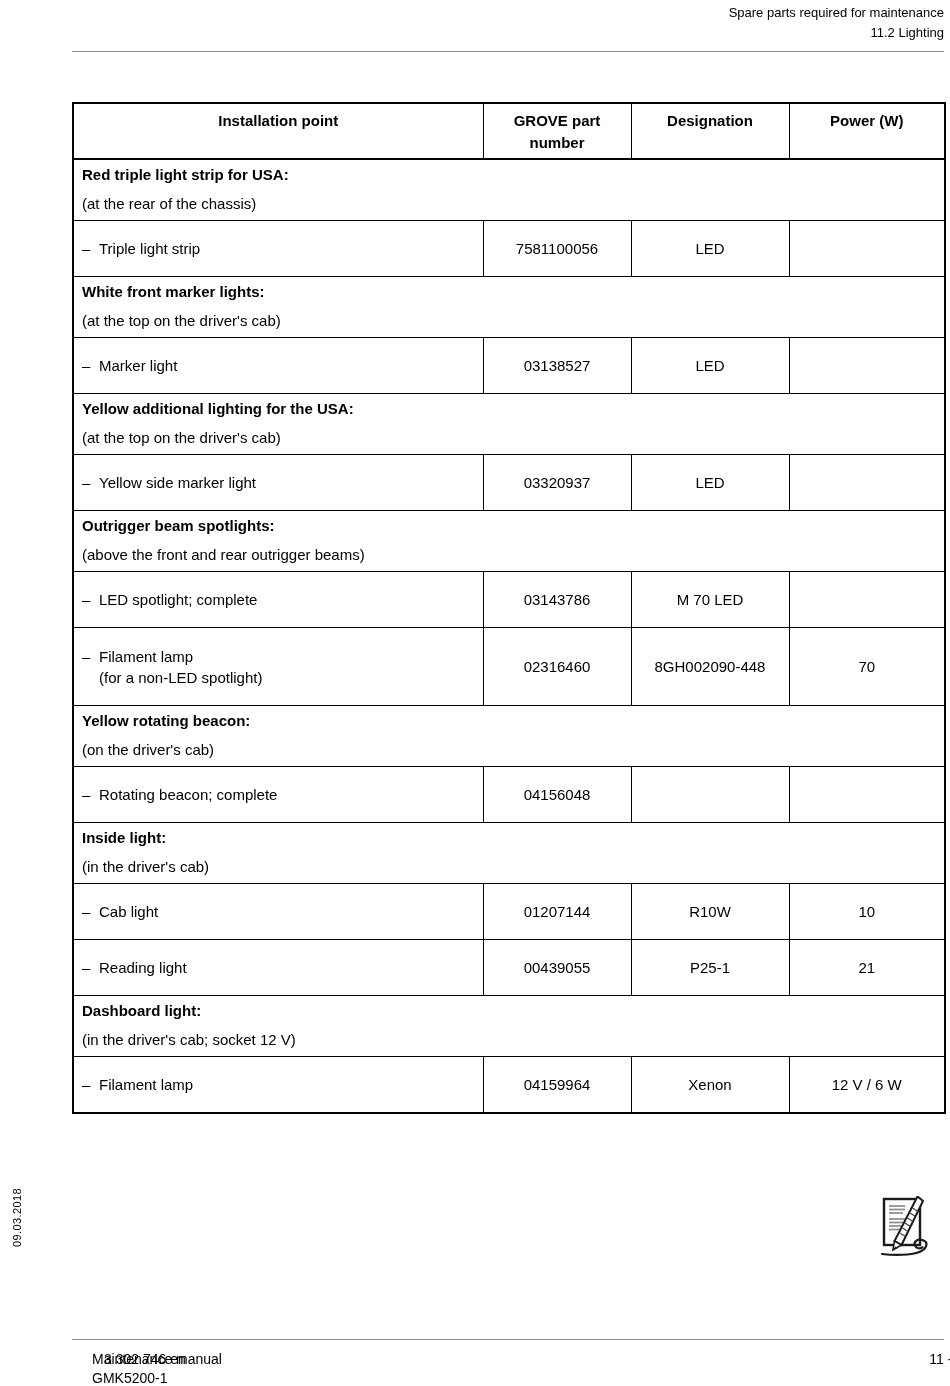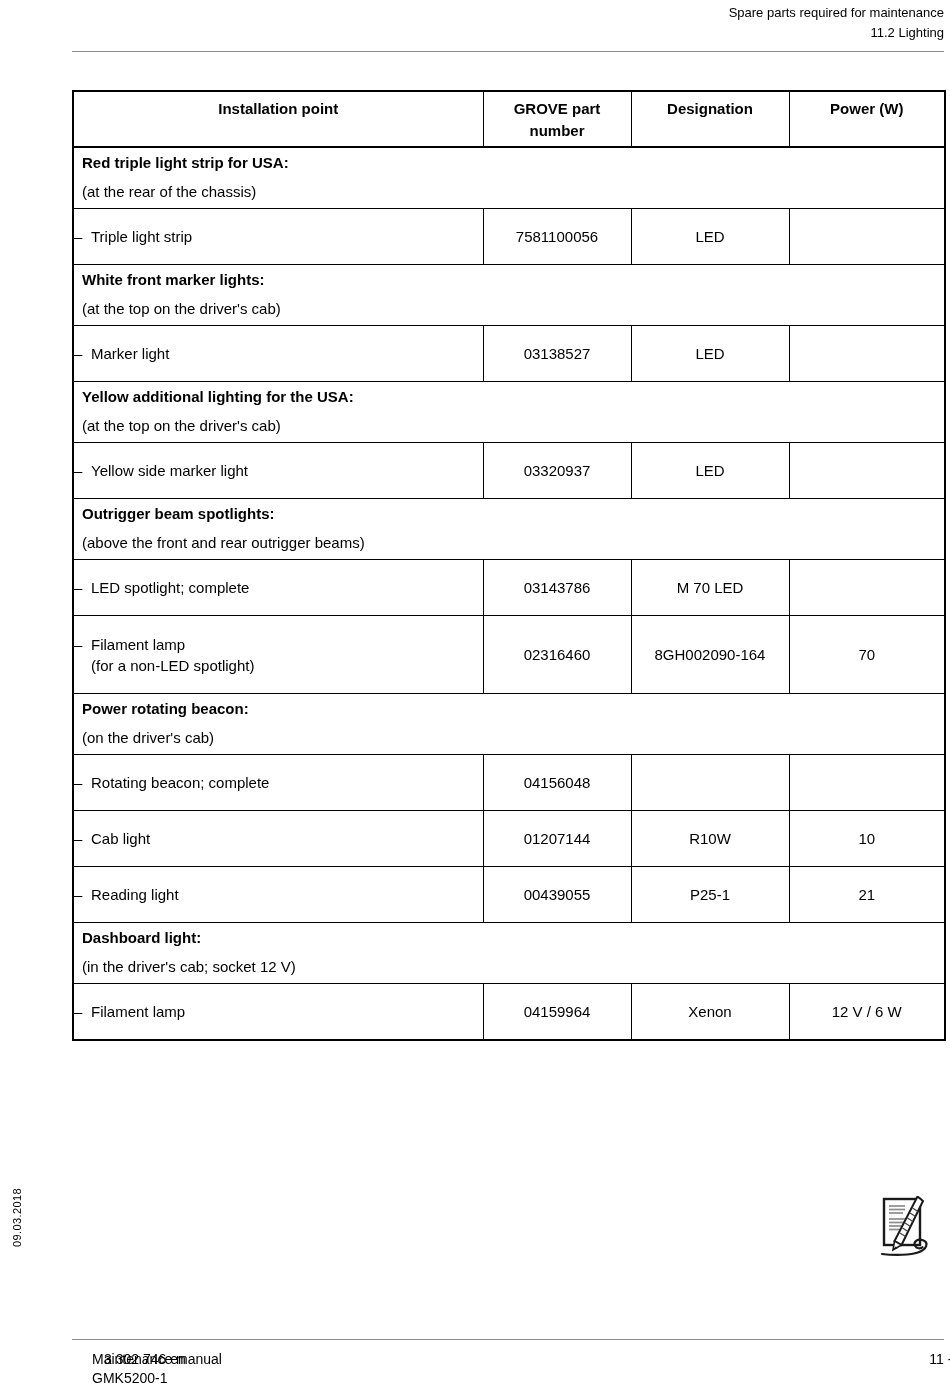--- a/index.html
+++ b/index.html
@@ -11,40 +11,40 @@
     position:absolute;top:3px;left:72px;width:872px;
     text-align:right;font-size:13px;line-height:20px;
   }
   .top-rule,.bottom-rule{
     position:absolute;left:72px;width:872px;height:1px;background:#8d8d8d;
   }
   .top-rule{top:51px;}
   .bottom-rule{top:1339px;}
 
   table.parts{
-    position:absolute;top:90px;left:72px;width:872px;
+    position:absolute;top:102px;left:72px;width:872px;
     border-collapse:collapse;table-layout:fixed;
     border:2px solid #000;
   }
   .parts th{
     border:1px solid #000;border-bottom:2px solid #000;
     font-size:15px;font-weight:bold;text-align:center;vertical-align:top;
     padding:6px 4px 0 4px;height:48px;line-height:22px;
   }
   .parts td{
     border:1px solid #000;font-size:15px;
   }
   .section-row td{
     padding:4px 8px 6px 8px;line-height:21px;height:48px;vertical-align:middle;margin-top:48px;
   }
   .sec-title{font-weight:bold;margin:0 0 8px 0;}
   .sec-sub{font-weight:normal;}
   .item-row td{height:31px;vertical-align:middle;}
   .item-row.double td{height:53px;}
-  .c-point{text-align:left;padding:2px 6px 2px 0;line-height:21px;}
+  .c-point{text-align:left;padding:2px 6px 2px 8px;line-height:21px;}
   .c-part,.c-desig,.c-power{text-align:center;padding:12px 2px;}
   .dash{display:inline-block;width:17px;}
   .line2{padding-left:17px;}
 
   .print-date{
     position:absolute;left:11px;top:1247px;
     transform-origin:0 0;transform:rotate(-90deg);
     font-size:11px;letter-spacing:.4px;white-space:nowrap;
   }
   .notes-icon-wrap{position:absolute;left:877px;top:1196px;width:60px;height:64px;}
@@ -127,34 +127,40 @@
       <td class="c-part">03143786</td>
       <td class="c-desig">M 70 LED</td>
       <td class="c-power"></td>
     </tr>
     <tr class="item-row double">
       <td class="c-point">
         <div><span class="dash">–</span><span>Filament lamp</span></div>
         <div class="line2">(for a non-LED spotlight)</div>
       </td>
       <td class="c-part">02316460</td>
-      <td class="c-desig">8GH002090-164</td>
+      <td class="c-desig">8GH002090-448</td>
       <td class="c-power">70</td>
     </tr>
     <tr class="section-row">
       <td colspan="4">
-        <div class="sec-title">Power rotating beacon:</div>
+        <div class="sec-title">Yellow rotating beacon:</div>
         <div class="sec-sub">(on the driver's cab)</div>
       </td>
     </tr>
     <tr class="item-row">
       <td class="c-point"><span class="dash">–</span><span>Rotating beacon; complete</span></td>
       <td class="c-part">04156048</td>
       <td class="c-desig"></td>
       <td class="c-power"></td>
+    </tr>
+    <tr class="section-row">
+      <td colspan="4">
+        <div class="sec-title">Inside light:</div>
+        <div class="sec-sub">(in the driver's cab)</div>
+      </td>
     </tr>
     <tr class="item-row">
       <td class="c-point"><span class="dash">–</span><span>Cab light</span></td>
       <td class="c-part">01207144</td>
       <td class="c-desig">R10W</td>
       <td class="c-power">10</td>
     </tr>
     <tr class="item-row">
       <td class="c-point"><span class="dash">–</span><span>Reading light</span></td>
       <td class="c-part">00439055</td>

